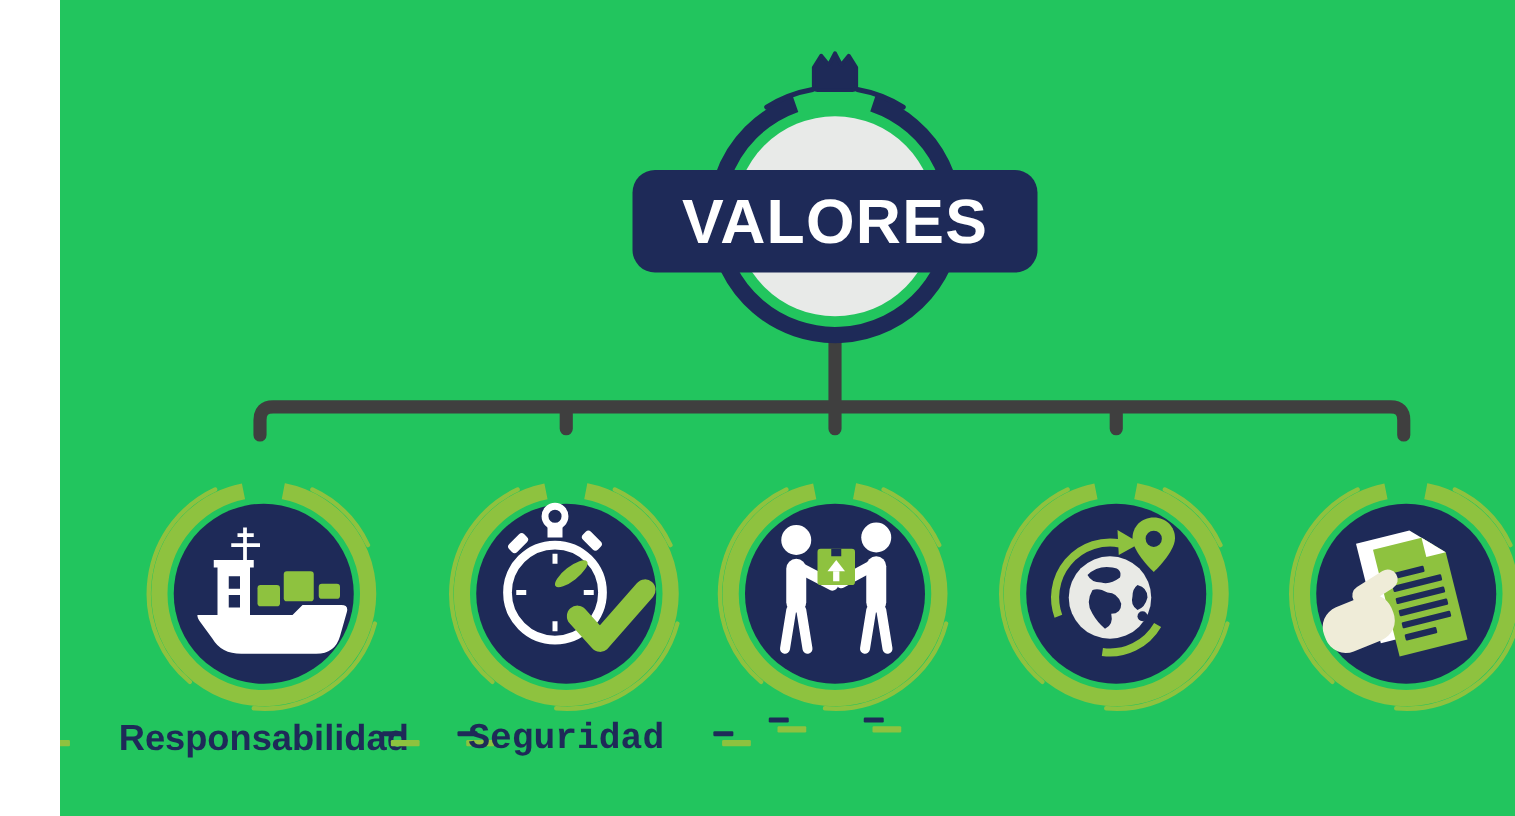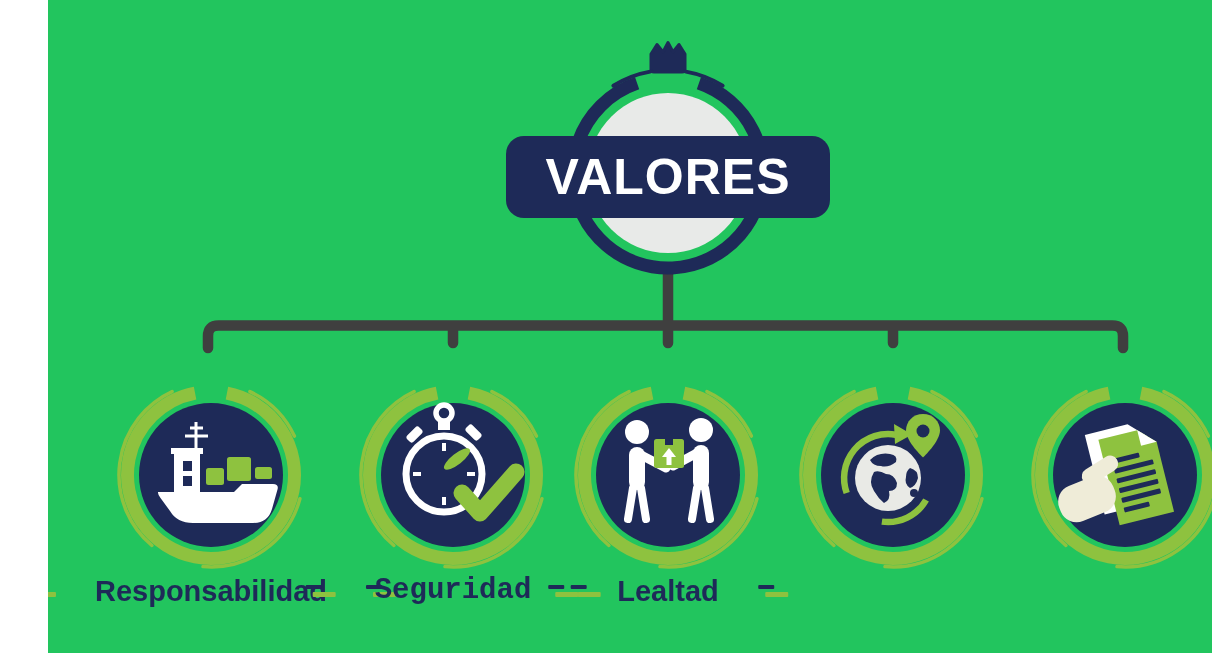--- a/index.html
+++ b/index.html
@@ -142,21 +142,20 @@
         <rect x="92" y="59" width="8" height="6" fill="#1e2a58"></rect>
         <path d="M96 68 L89 77 H103 Z" fill="#ffffff"></path>
         <rect x="93.5" y="77" width="5" height="8" fill="#ffffff"></rect>
       </g>
     </svg>
     <div class="value-label-row">
       <span class="deco">
           <i class="d-navy"></i>
           <i class="d-green"></i>
         </span>
-      <span class="value-label">Lealtad</span>
       <span class="deco">
           <i class="d-navy"></i>
           <i class="d-green"></i>
         </span>
     </div>
   </div>
 
   <div class="value-card" style="left:730px;">
     <svg class="ring-svg" width="190" height="190" viewBox="0 0 190 190">
       <g>

